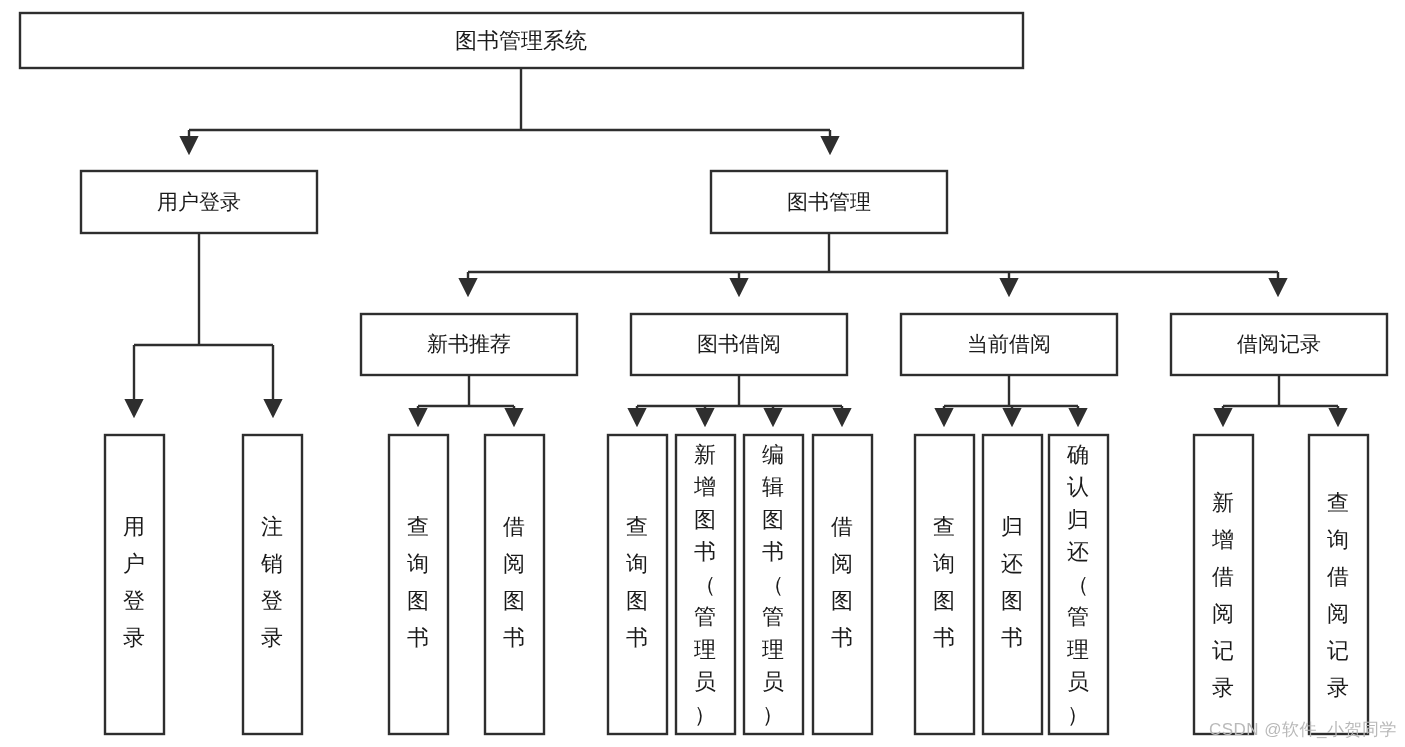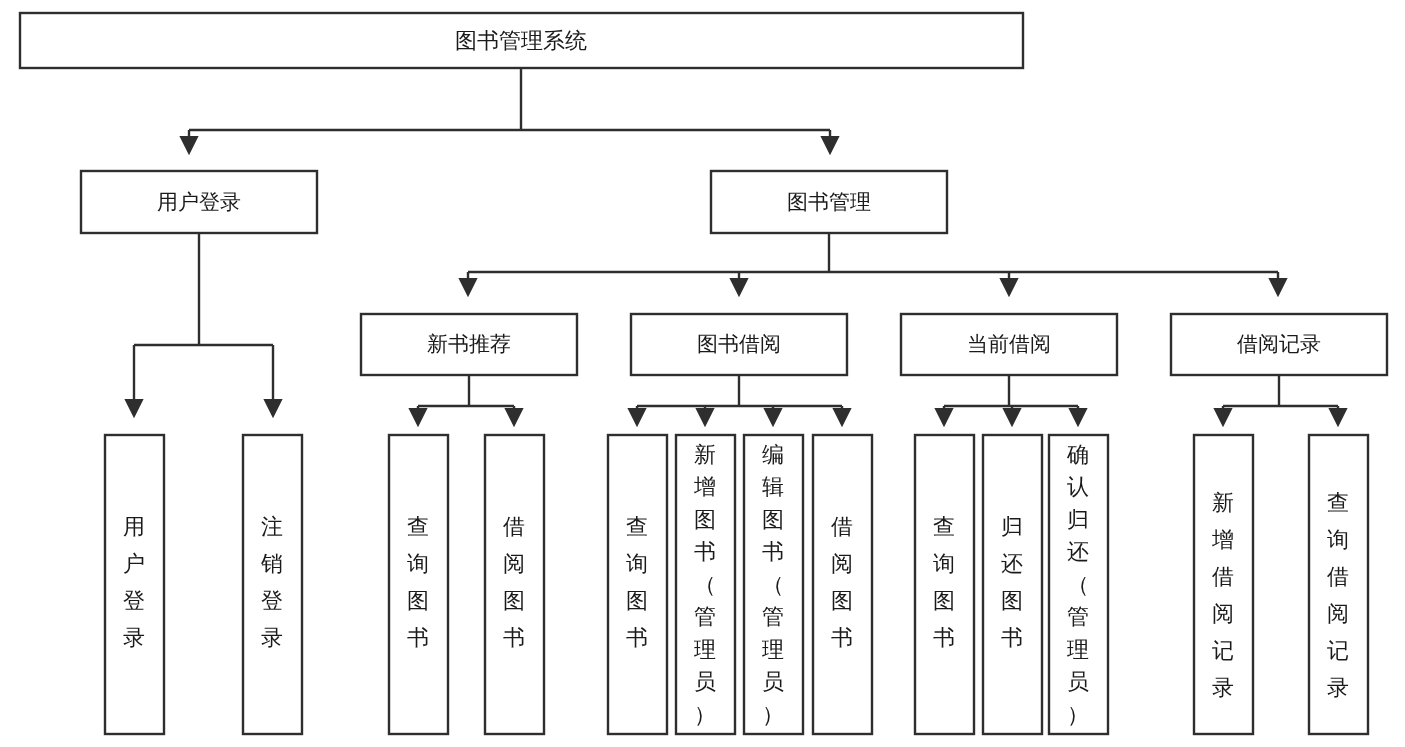--- a/index.html
+++ b/index.html
@@ -225,13 +225,14 @@
       <text class="leaf-label" x="1223" y="510"><tspan x="1223" y="510">新</tspan><tspan x="1223" y="547">增</tspan><tspan x="1223" y="584">借</tspan><tspan x="1223" y="621">阅</tspan><tspan x="1223" y="658">记</tspan><tspan x="1223" y="695">录</tspan></text>
     </g>
 
     <g>
       <rect class="node-rect" x="1309" y="435" width="59" height="299"></rect>
       <text class="leaf-label" x="1338" y="510"><tspan x="1338" y="510">查</tspan><tspan x="1338" y="547">询</tspan><tspan x="1338" y="584">借</tspan><tspan x="1338" y="621">阅</tspan><tspan x="1338" y="658">记</tspan><tspan x="1338" y="695">录</tspan></text>
     </g>
 
   </svg>
 
+  <div class="watermark">CSDN @软件_小贺同学</div>
 </div>
 
 </body></html>

